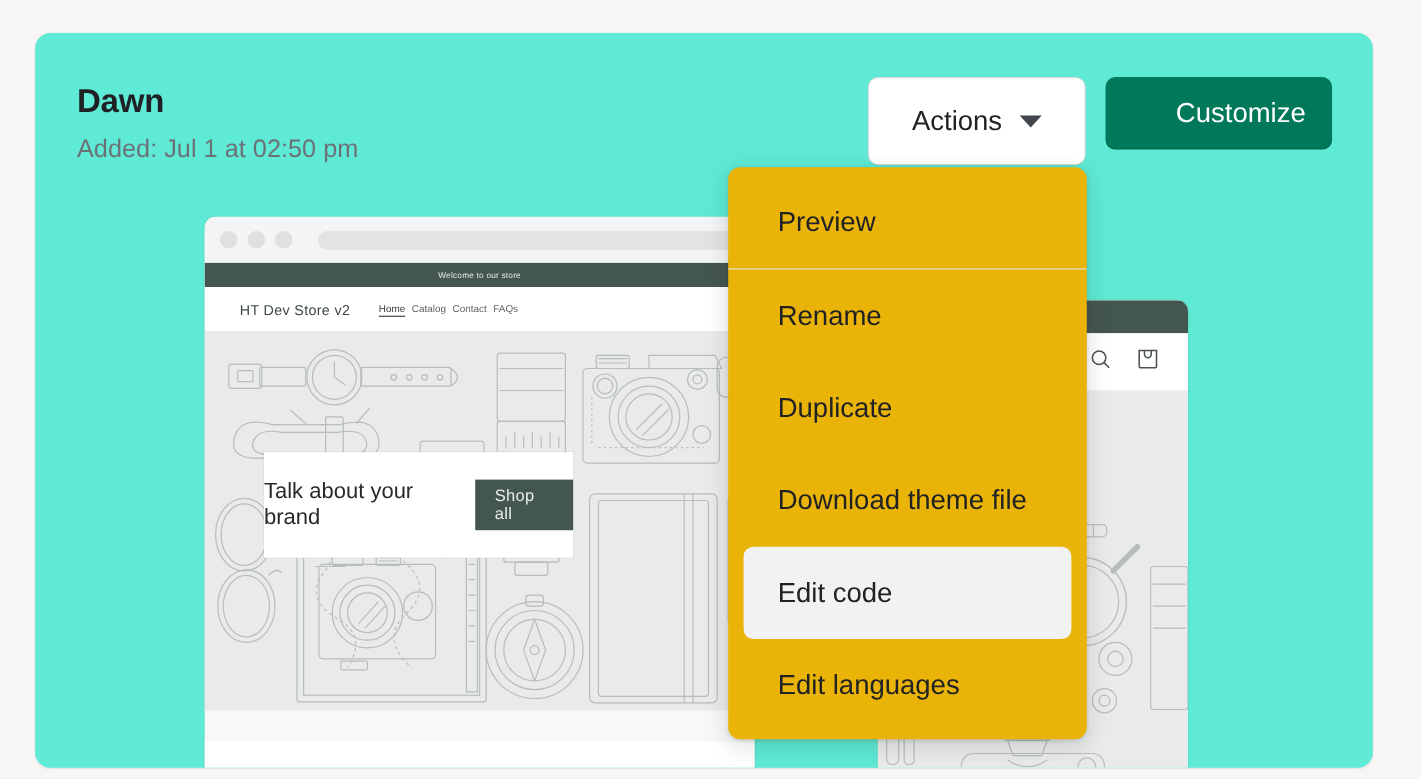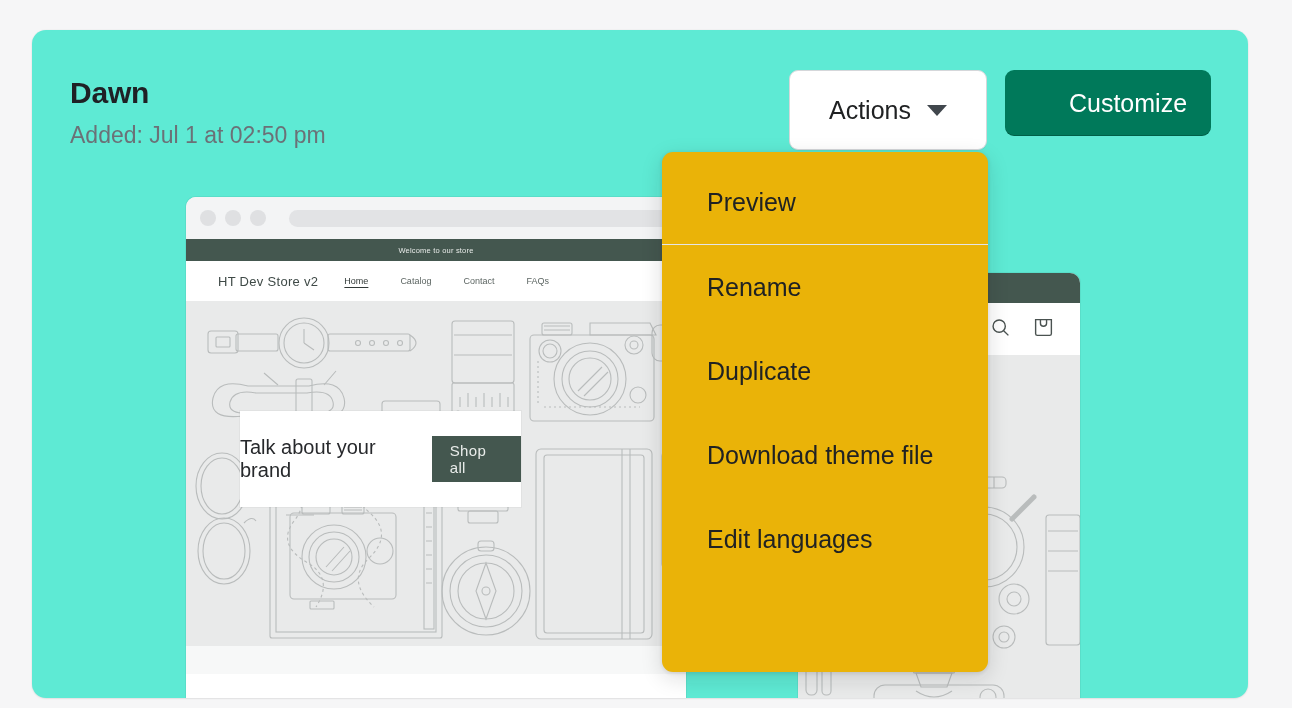--- a/index.html
+++ b/index.html
@@ -75,21 +75,21 @@
 
   .ann-bar {
     height: 22px; display: flex; align-items: center; justify-content: center;
     font-size: 7.5px; color: #e7eae8; letter-spacing: .2px;
   }
   .store-nav {
     height: 40px; background: #fff; display: flex; align-items: center;
     padding-left: 32px; gap: 26px;
   }
   .store-logo { font-size: 13px; color: #3f4a47; letter-spacing: .3px; }
-  .nav-links { display: flex; gap: 32px; align-items: center; }
+  .nav-links { display: flex; gap: 6px; align-items: center; }
   .nav-links span { font-size: 9px; color: #5d6663; }
   .nav-links span.active { text-decoration: underline; text-underline-offset: 3px; color: #323a38; }
 
   .hero { position: relative; height: 345px; background: #e9eaea; overflow: hidden; }
   .hero svg { position: absolute; left: 0; top: 0; }
 
   .brand-card {
     position: absolute; left: 208px; top: 381px;
     width: 281px; height: 96px; background: #fff;
     display: flex; flex-direction: row; align-items: center; justify-content: center;
@@ -347,16 +347,17 @@
     </div>
 
   </div>
 
   <div class="menu" id="menu">
       <div class="menu-item">Preview</div>
       <div class="menu-divider"></div>
       <div class="menu-item">Rename</div>
       <div class="menu-item">Duplicate</div>
       <div class="menu-item">Download theme file</div>
+      <div class="menu-item sel">Edit code</div>
       <div class="menu-item">Edit languages</div>
     </div>
 
 </div>
 
 </body></html>

